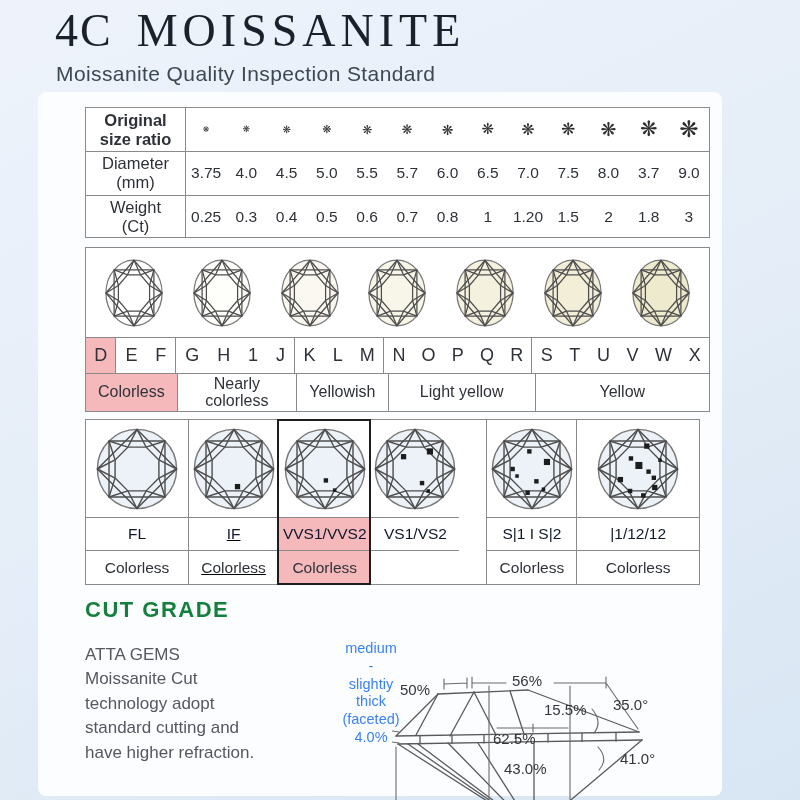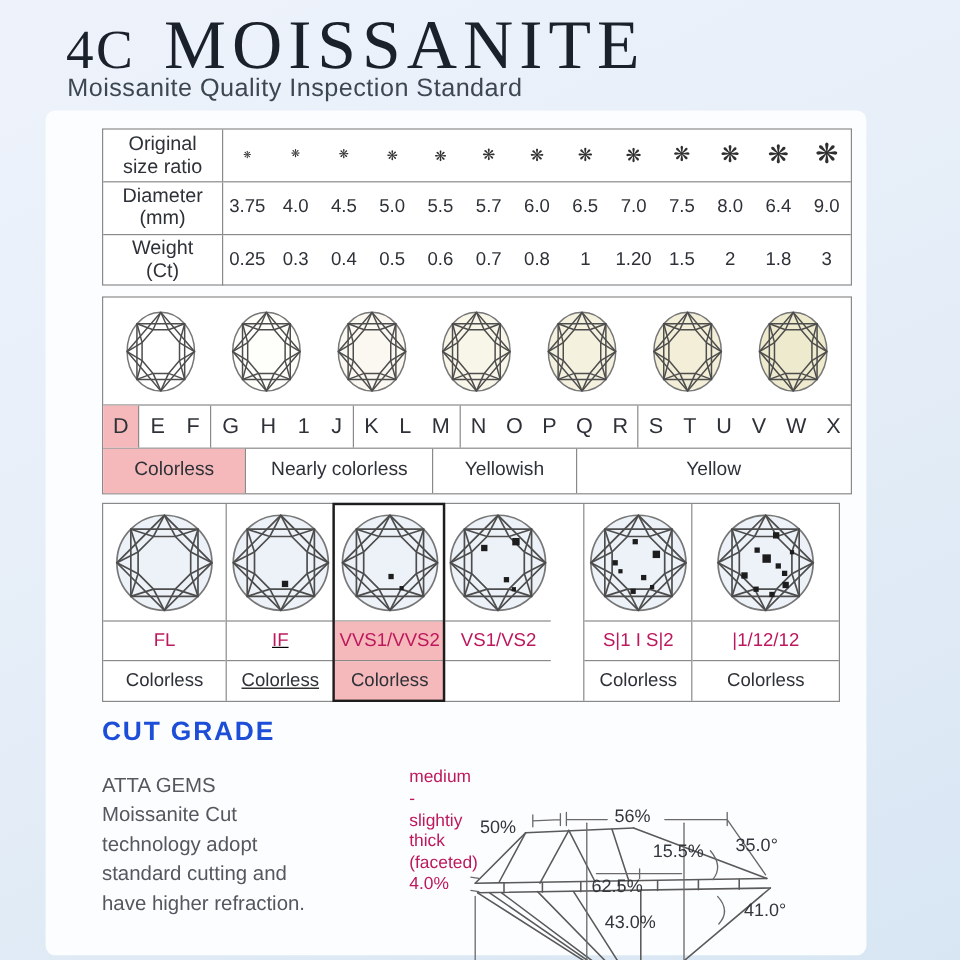--- a/index.html
+++ b/index.html
@@ -8,29 +8,29 @@
     font-family:"Liberation Sans", sans-serif;
     background:linear-gradient(155deg,#eef3fb 0%,#e6eef8 45%,#d8e6f3 100%);
   }
   .card{
     position:absolute;left:38px;top:92px;width:684px;height:704px;
     background:#fcfdff;border-radius:8px;
   }
   
   .brandline{position:absolute;left:55px;top:4px;display:flex;align-items:baseline;color:#1b212b;}
   .brand{font-family:"Liberation Serif", serif;font-size:46px;letter-spacing:2px;}
-  .title{font-family:"Liberation Serif", serif;font-size:58px;letter-spacing:5px;margin-left:24px;}
+  .title{font-family:"Liberation Serif", serif;font-size:46px;letter-spacing:5px;margin-left:24px;}
   .subtitle{position:absolute;left:56px;top:62px;font-size:21px;color:#3d4752;letter-spacing:.4px;}
   
   .panel{position:absolute;background:#fff;border:1.5px solid #8a8a8a;box-sizing:border-box;}
   .cell{display:flex;align-items:center;justify-content:center;color:#2e3238;}
   
   #size-panel{left:85px;top:107px;width:625px;height:131px;}
   .p1row{display:flex;height:43.3px;box-sizing:border-box;border-top:1.2px solid #8a8a8a;}
-  .p1row:first-child{border-top:none;}
+  .p1row:first-child{border-top:none;font-weight:bold;}
   .p1label{width:100px;flex:0 0 100px;border-right:1.2px solid #8a8a8a;box-sizing:border-box;
            display:flex;align-items:center;justify-content:center;text-align:center;
            font-size:16.5px;line-height:1.15;color:#2e3238;}
   .p1vals{flex:1;display:flex;}
   .p1vals .cell{flex:1;font-size:15.5px;}
   .gem-icon{font-family:"DejaVu Sans", sans-serif;color:#2f2f2f;line-height:1;}
   
   #color-panel{left:85px;top:247px;width:625px;height:165px;}
   .diam-row{height:90px;box-sizing:border-box;border-bottom:1.2px solid #8a8a8a;
             display:flex;align-items:center;justify-content:space-around;padding:0 4px;}
@@ -43,28 +43,28 @@
             font-size:16px;line-height:1.05;color:#2e3238;box-sizing:border-box;padding:0 4px;}
   .cat-cell + .cat-cell{border-left:1.2px solid #8a8a8a;}
   .hl{background:#f5b9bb;}
   
   #clarity-panel{left:85px;top:419px;width:615px;height:166px;display:flex;}
   .cl-col{display:flex;flex-direction:column;box-sizing:border-box;position:relative;}
   .cl-col + .cl-col{border-left:1.2px solid #8a8a8a;}
   .cl-diamond{height:98px;box-sizing:border-box;border-bottom:1.2px solid #8a8a8a;
               display:flex;align-items:center;justify-content:center;}
   .cl-grade{height:33px;box-sizing:border-box;border-bottom:1.2px solid #8a8a8a;
-            display:flex;align-items:center;justify-content:center;font-size:15.5px;color:#be185d;}
+            display:flex;align-items:center;justify-content:center;font-size:15.5px;color:#0f172a;}
   .cl-purity{flex:1;display:flex;align-items:center;justify-content:center;font-size:15.5px;color:#2e3238;}
   .cl-col.boxed{outline:2.2px solid #1d1d1d;outline-offset:-1px;z-index:3;}
   
   .cut-heading{position:absolute;left:85px;top:597px;font-size:22px;font-weight:bold;
-               letter-spacing:1.5px;color:#1d4ed8;}
+               letter-spacing:1.5px;color:#15803d;}
   .cut-para{position:absolute;left:85px;top:643px;width:265px;font-size:17px;line-height:1.44;color:#54585e;}
-  .girdle-text{position:absolute;left:341px;top:640px;width:60px;font-size:14.5px;line-height:1.23;color:#be185d;}
+  .girdle-text{position:absolute;left:341px;top:640px;width:60px;font-size:14.5px;line-height:1.23;color:#3b82f6;text-align:center;}
   .diagram{position:absolute;left:392px;top:637px;width:278px;height:192px;margin-top:36px;}
   .diagram svg{position:absolute;left:0;top:0;}
   .dlabel{position:absolute;font-size:15px;color:#33363b;white-space:nowrap;}
 </style>
 </head>
 <body>
 
 <div class="card"></div>
 
 <div class="brandline">
@@ -125,21 +125,21 @@
         <div class="cell">4.0</div>
         <div class="cell">4.5</div>
         <div class="cell">5.0</div>
         <div class="cell">5.5</div>
         <div class="cell">5.7</div>
         <div class="cell">6.0</div>
         <div class="cell">6.5</div>
         <div class="cell">7.0</div>
         <div class="cell">7.5</div>
         <div class="cell">8.0</div>
-        <div class="cell">6.4</div>
+        <div class="cell">3.7</div>
         <div class="cell">9.0</div>
       </div>
   </div>
   <div class="p1row">
     <div class="p1label">Weight<br>(Ct)</div>
     <div class="p1vals">
         <div class="cell">0.25</div>
         <div class="cell">0.3</div>
         <div class="cell">0.4</div>
         <div class="cell">0.5</div>
@@ -345,20 +345,21 @@
         <span class="letter">U</span>
         <span class="letter">V</span>
         <span class="letter">W</span>
         <span class="letter">X</span>
       </div>
     </div>
   <div class="cat-row">
       <div class="cat-cell hl" style="flex: 3 1 0%;">Colorless</div>
       <div class="cat-cell" style="flex: 4 1 0%;">Nearly colorless</div>
       <div class="cat-cell" style="flex: 3 1 0%;">Yellowish</div>
+      <div class="cat-cell" style="flex: 5 1 0%;">Light yellow</div>
       <div class="cat-cell" style="flex: 6 1 0%;">Yellow</div>
     </div>
 </div>
 
 <div class="panel" id="clarity-panel">
     <div class="cl-col" style="flex: 1.15 1 0%;">
       <div class="cl-diamond">
         <svg width="88" height="88" viewBox="-50 -50 100 100">
           <ellipse cx="0" cy="0" rx="45" ry="45" fill="#edf2f8" stroke="#777" stroke-width="1.6"></ellipse>
           <polygon points="31.8,31.8 -31.8,31.8 -31.8,-31.8 31.8,-31.8" fill="none" stroke="#4d4d4d" stroke-width="1.6"></polygon>

